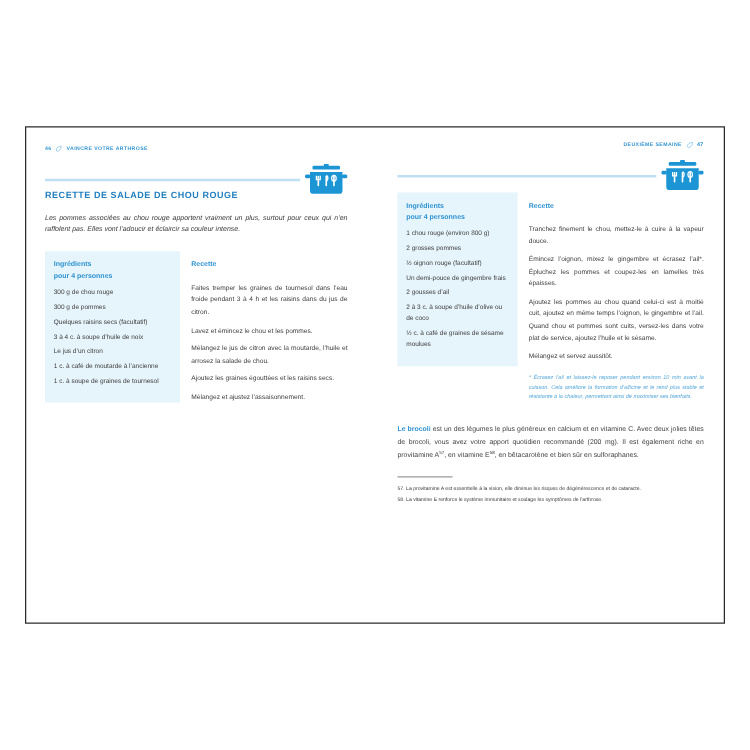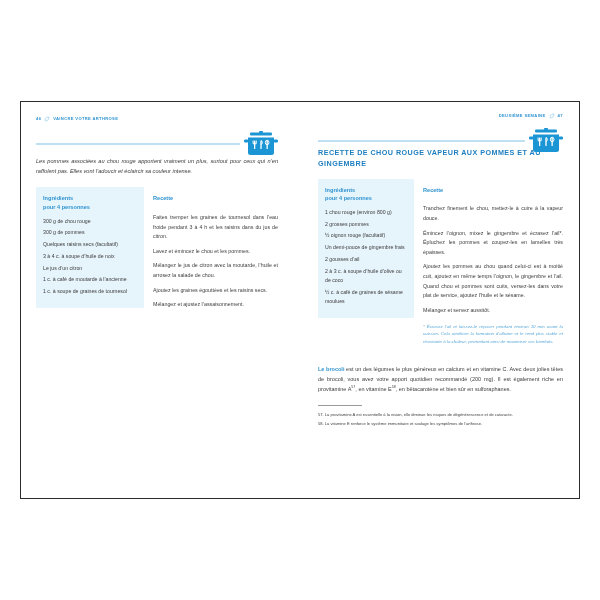--- a/index.html
+++ b/index.html
@@ -205,20 +205,21 @@
           <rect x="20" y="19" width="2.6" height="17" rx="1.2" fill="#ffffff"></rect>
           <path d="M18.2 19v6.5h6.2V19" fill="none" stroke="#ffffff" stroke-width="2"></path>
           <rect x="32.7" y="19" width="2.6" height="17" rx="1.2" fill="#ffffff"></rect>
           <path d="M34 19c3.4 0 3.4 8 0 8" fill="none" stroke="#ffffff" stroke-width="2"></path>
           <rect x="45" y="19" width="2.6" height="17" rx="1.2" fill="#ffffff"></rect>
           <ellipse cx="46.3" cy="23" rx="3.6" ry="4.6" fill="none" stroke="#ffffff" stroke-width="2"></ellipse>
         </svg>
       </div>
     </div>
 
+    <div class="recipe-title">Recette de salade de chou rouge</div>
 
     <div class="intro">Les pommes associées au chou rouge apportent vraiment un plus, surtout pour ceux qui n’en raffolent pas. Elles vont l’adoucir et éclaircir sa couleur intense.</div>
 
     <div class="cols">
       <div class="col-ing">
         <div class="box-head">
           <div>Ingrédients</div>
           <div>pour 4 personnes</div>
         </div>
         <ul class="ing-list">
@@ -269,21 +270,20 @@
           <rect x="20" y="19" width="2.6" height="17" rx="1.2" fill="#ffffff"></rect>
           <path d="M18.2 19v6.5h6.2V19" fill="none" stroke="#ffffff" stroke-width="2"></path>
           <rect x="32.7" y="19" width="2.6" height="17" rx="1.2" fill="#ffffff"></rect>
           <path d="M34 19c3.4 0 3.4 8 0 8" fill="none" stroke="#ffffff" stroke-width="2"></path>
           <rect x="45" y="19" width="2.6" height="17" rx="1.2" fill="#ffffff"></rect>
           <ellipse cx="46.3" cy="23" rx="3.6" ry="4.6" fill="none" stroke="#ffffff" stroke-width="2"></ellipse>
         </svg>
       </div>
     </div>
 
-    <div class="recipe-title">Recette de chou rouge vapeur aux pommes et au gingembre</div>
 
     <div class="cols">
       <div class="col-ing">
         <div class="box-head">
           <div>Ingrédients</div>
           <div>pour 4 personnes</div>
         </div>
         <ul class="ing-list">
           <li>1 chou rouge (environ 800 g)</li>
           <li>2 grosses pommes</li>

